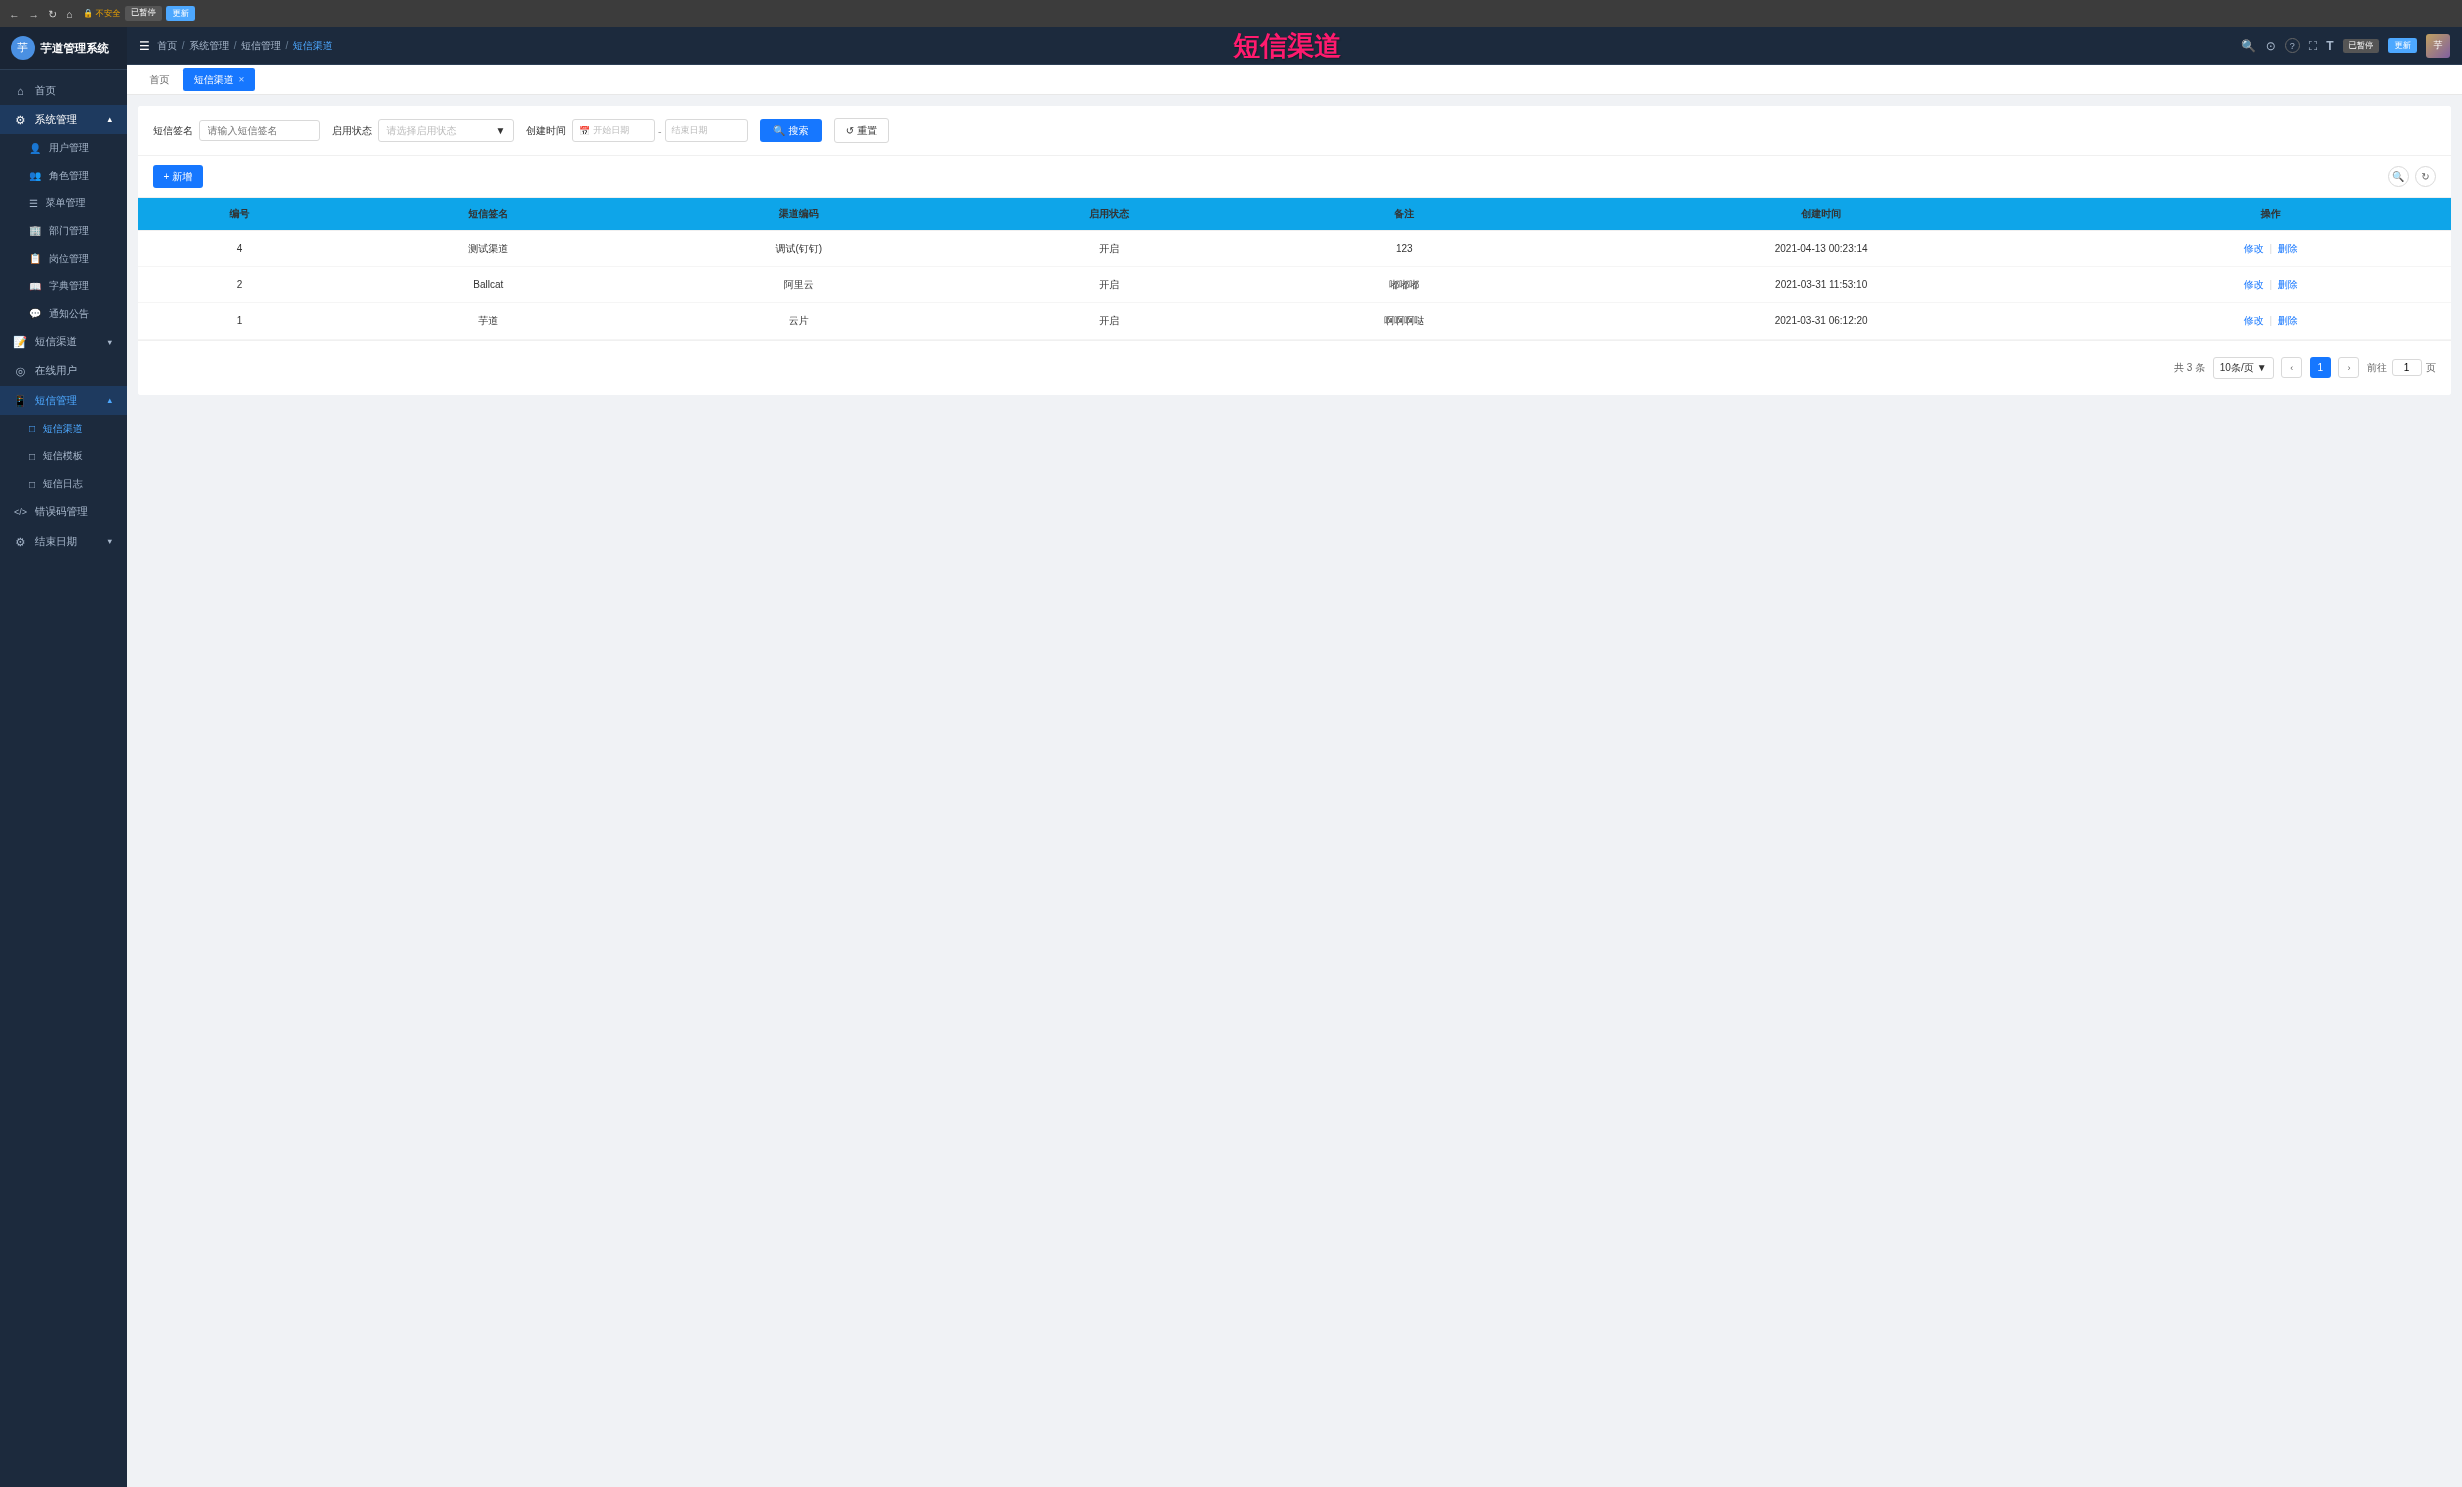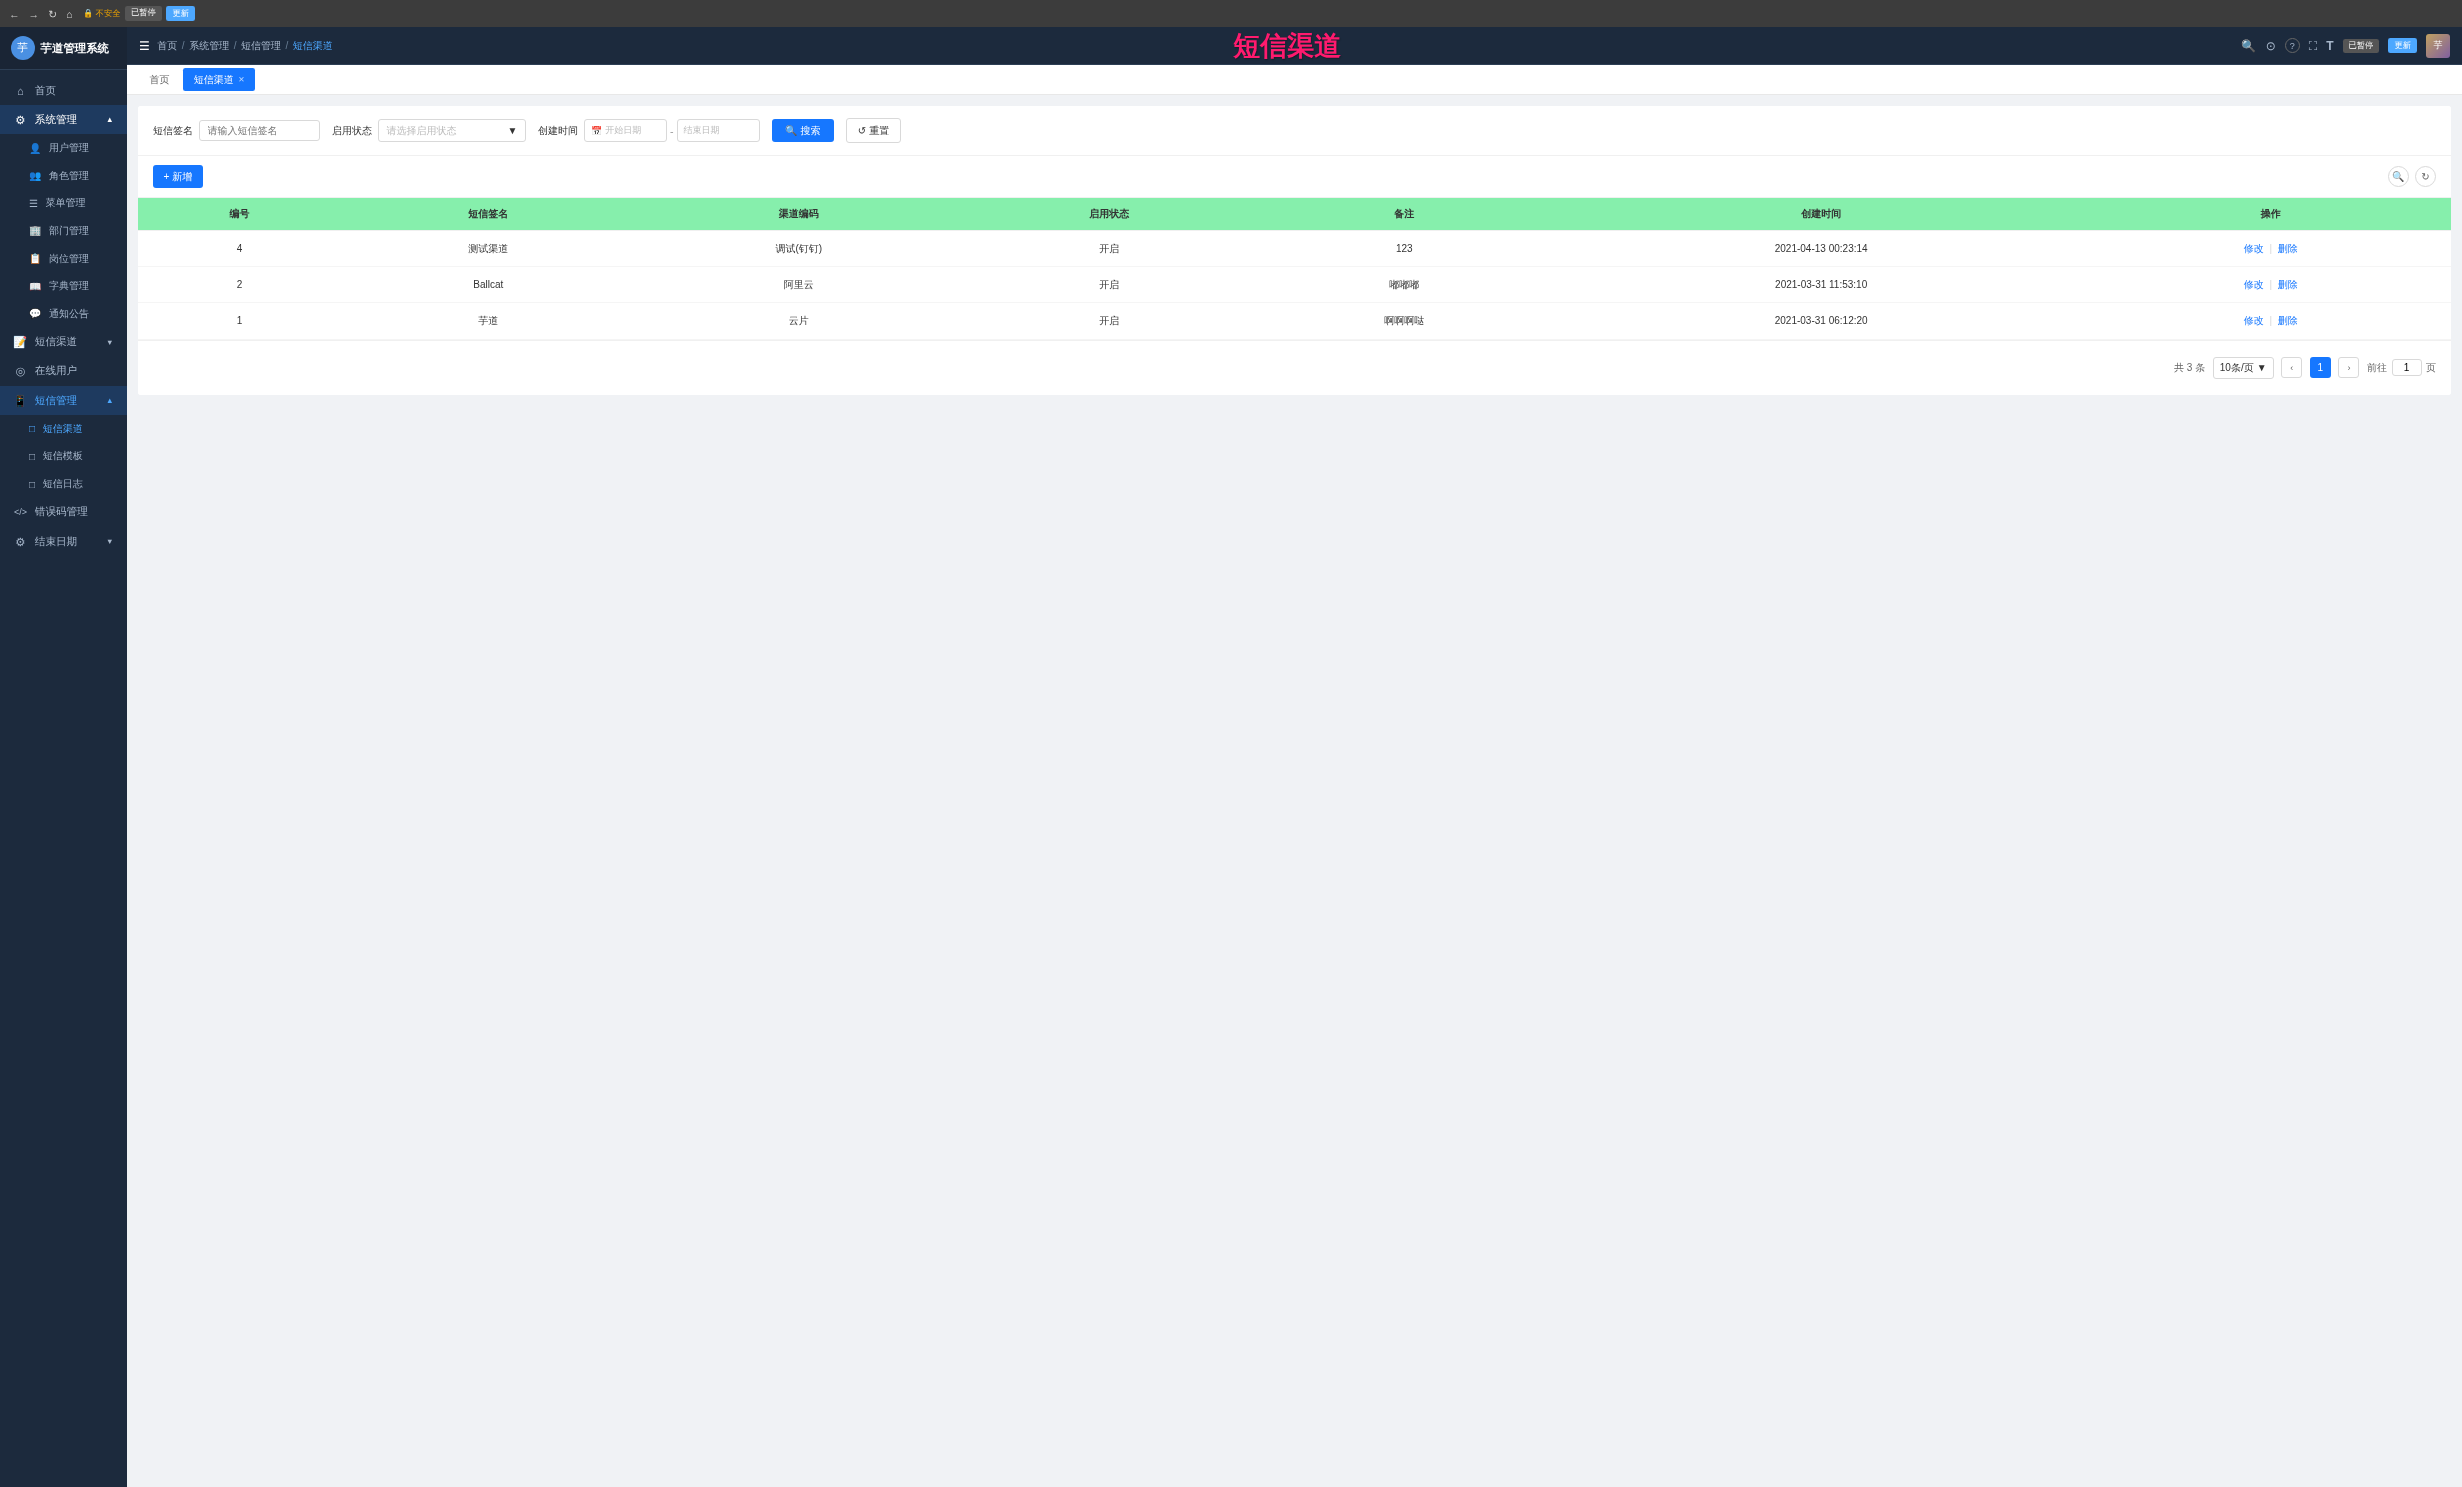--- a/index.html
+++ b/index.html
@@ -96,21 +96,21 @@
       padding: 12px 15px; background: #fff; display: flex; align-items: center;
       flex-wrap: wrap; gap: 12px; border-bottom: 0.8px solid #f0f0f0;
     }
     .search-field { display: flex; align-items: center; gap: 6px; }
     .search-field label { font-size: 10px; color: #333; white-space: nowrap; }
     .search-field input, .search-field .select-box {
       border: 0.8px solid #d9d9d9; border-radius: 3px; padding: 3.8px 7.6px;
       font-size: 10px; color: #333; outline: none; background: #fff;
     }
     .search-field input { width: 121px; }
-    .search-field .select-box { width: 148px; display: flex; align-items: center; justify-content: space-between; cursor: pointer; }
+    .search-field .select-box { width: 136px; display: flex; align-items: center; justify-content: space-between; cursor: pointer; }
     .date-range { display: flex; align-items: center; gap: 3px; }
     .date-input {
       border: 0.8px solid #d9d9d9; border-radius: 3px; padding: 3.8px 6px;
       font-size: 9px; color: #bbb; width: 83px; display: flex; align-items: center; gap: 3px; cursor: pointer; background: #fff;
     }
     .search-btn {
       background: #1677ff; color: #fff; border: none; border-radius: 3px;
       padding: 4.5px 13.6px; font-size: 10px; cursor: pointer; display: flex; align-items: center; gap: 3px;
     }
     .reset-btn {
@@ -130,21 +130,21 @@
     .icon-circle-btn {
       width: 21px; height: 21px; border-radius: 50%; border: 0.8px solid #d9d9d9;
       display: flex; align-items: center; justify-content: center; cursor: pointer;
       font-size: 10px; color: #666; background: #fff;
     }
 
     
     .data-table { width: 100%; border-collapse: collapse; }
     .data-table th {
       padding: 9px 12px; text-align: center; font-size: 10px; color: #333;
-      font-weight: 600; background: #86efac; border-bottom: 0.8px solid #f0f0f0;
+      font-weight: 600; background: #0ea5e9; border-bottom: 0.8px solid #f0f0f0;
       border-top: 0.8px solid #f0f0f0;
     }
     .data-table td {
       padding: 10.6px 12px; text-align: center; font-size: 10px; color: #333;
       border-bottom: 0.8px solid #f5f5f5;
     }
     .action-link { color: #1677ff; cursor: pointer; text-decoration: none; font-size: 10px; }
     .action-sep { color: #d9d9d9; margin: 0 3px; }
     .status-open { color: #333; font-size: 10px; }
 

